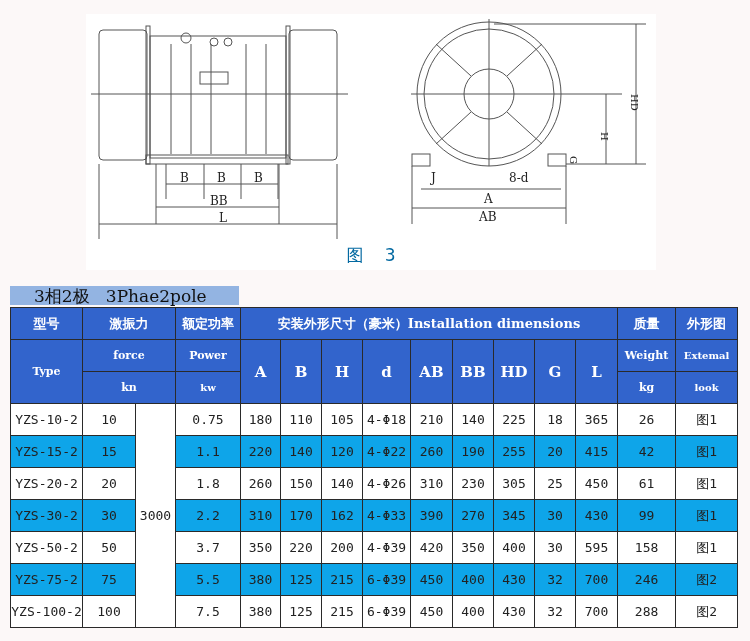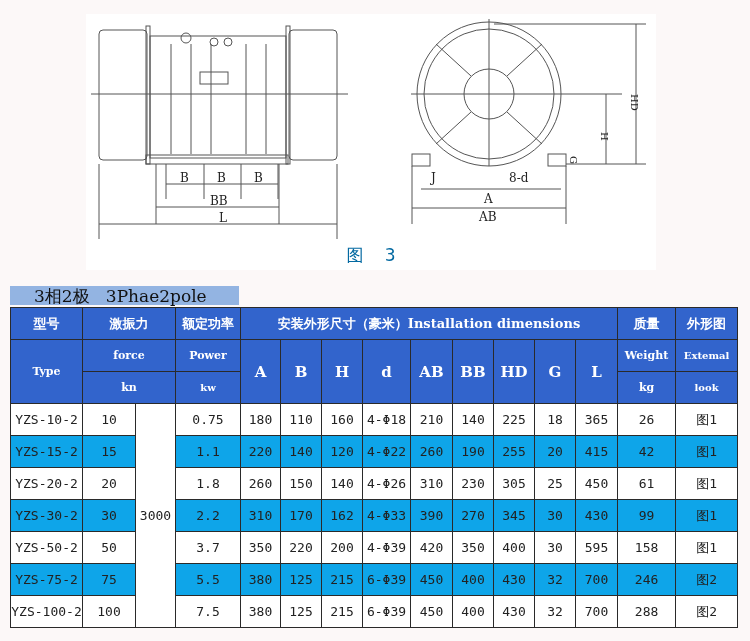--- a/index.html
+++ b/index.html
@@ -167,21 +167,21 @@
     <th class="h-tiny">look</th>
   </tr>
 
   <tr>
     <td class="shade">YZS-10-2</td>
     <td class="shade">10</td>
     <td rowspan="7" class="merged">3000</td>
     <td class="shade">0.75</td>
     <td class="shade">180</td>
     <td class="shade">110</td>
-    <td class="shade">160</td>
+    <td class="shade">105</td>
     <td class="shade">4-Φ18</td>
     <td class="shade">210</td>
     <td class="shade">140</td>
     <td class="shade">225</td>
     <td class="shade">18</td>
     <td class="shade">365</td>
     <td class="shade">26</td>
     <td class="shade">图1</td>
   </tr>
   <tr class="alt">

